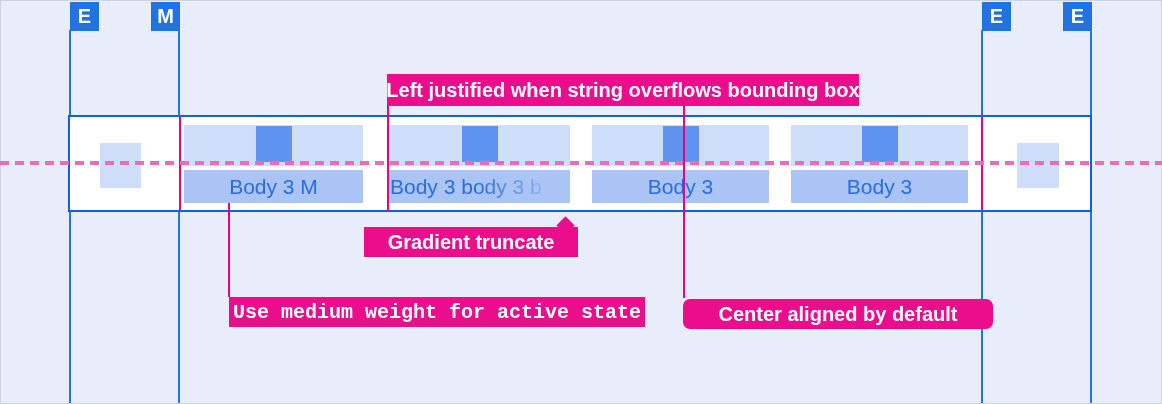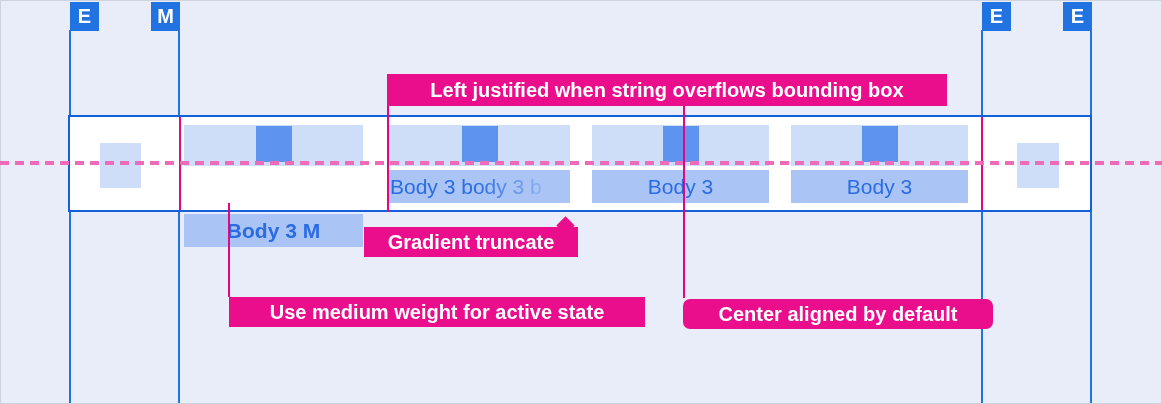--- a/index.html
+++ b/index.html
@@ -34,43 +34,43 @@
   .t2{left:389px;width:181px;}
   .t3{left:592px;width:177px;}
   .t4{left:791px;width:177px;}
   .tab .hit{position:absolute;left:0;top:0;width:100%;height:41px;background:#cfdef8;}
   .tab .indicator{position:absolute;top:1px;left:50%;margin-left:-18px;width:36px;height:36px;background:#5e93f0;}
   .tab .textbox{
     position:absolute;left:0;top:45px;width:100%;height:33px;background:#a9c4f5;
     display:flex;align-items:center;justify-content:center;
     font-size:21px;color:#2b6ce3;white-space:nowrap;overflow:hidden;
   }
-  .t1 .textbox{font-weight:bold;margin-top:44px;}
+  .t1 .textbox{font-weight:normal;}
   .t2 .textbox{justify-content:flex-start;padding-left:1px;box-sizing:border-box;}
   .t2 .fade{
     position:absolute;right:0;top:45px;width:95px;height:33px;
     background:linear-gradient(90deg, rgba(169,196,245,0) 0%, rgba(169,196,245,0.95) 85%);
   }
   
   .dashline{
     position:absolute;left:0;top:161px;width:1162px;height:4px;z-index:4;
     background:repeating-linear-gradient(90deg,#ef6ab8 0 9px,rgba(0,0,0,0) 9px 15px);
   }
   
   .leader{position:absolute;width:2px;background:#e5067f;z-index:5;}
   .ld1{left:387px;top:106px;height:106px;}
   .ld2{left:683px;top:106px;height:192px;}
   .ld3{left:228px;top:203px;height:94px;}
   .note{
     position:absolute;background:#ea0d8c;color:#fff;font-size:20px;font-weight:bold;
     display:flex;align-items:center;justify-content:center;white-space:nowrap;z-index:6;
   }
-  .n1{left:387px;top:74px;width:560px;height:32px;}
+  .n1{left:387px;top:74px;width:472px;height:32px;}
   .n2{left:364px;top:227px;width:214px;height:30px;}
-  .n3{left:229px;top:297px;width:416px;height:30px;}
+  .n3{left:229px;top:297px;width:416px;height:30px;font-family:Liberation Mono, monospace;}
   .n4{left:683px;top:299px;width:310px;height:30px;border-radius:7px;}
   .tail{position:absolute;left:559px;top:219px;width:13px;height:13px;background:#ea0d8c;transform:rotate(45deg);z-index:5;}
 </style>
 </head>
 <body>
 
 <div id="canvas">
 
   <div class="guide g1"></div>
   <div class="guide g2"></div>

